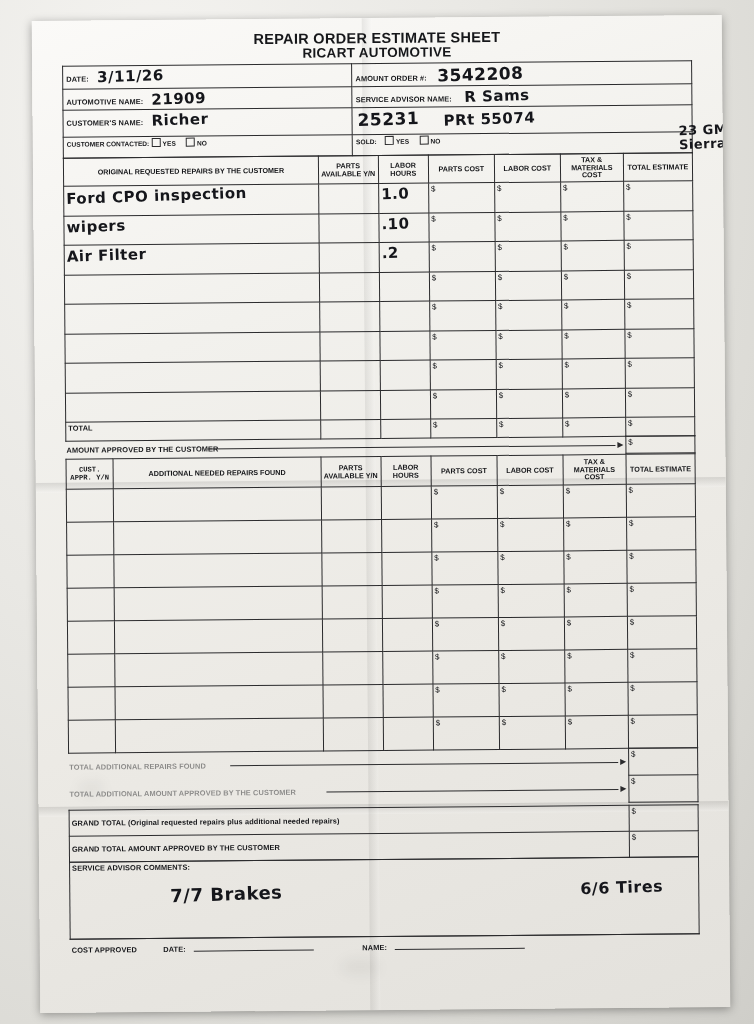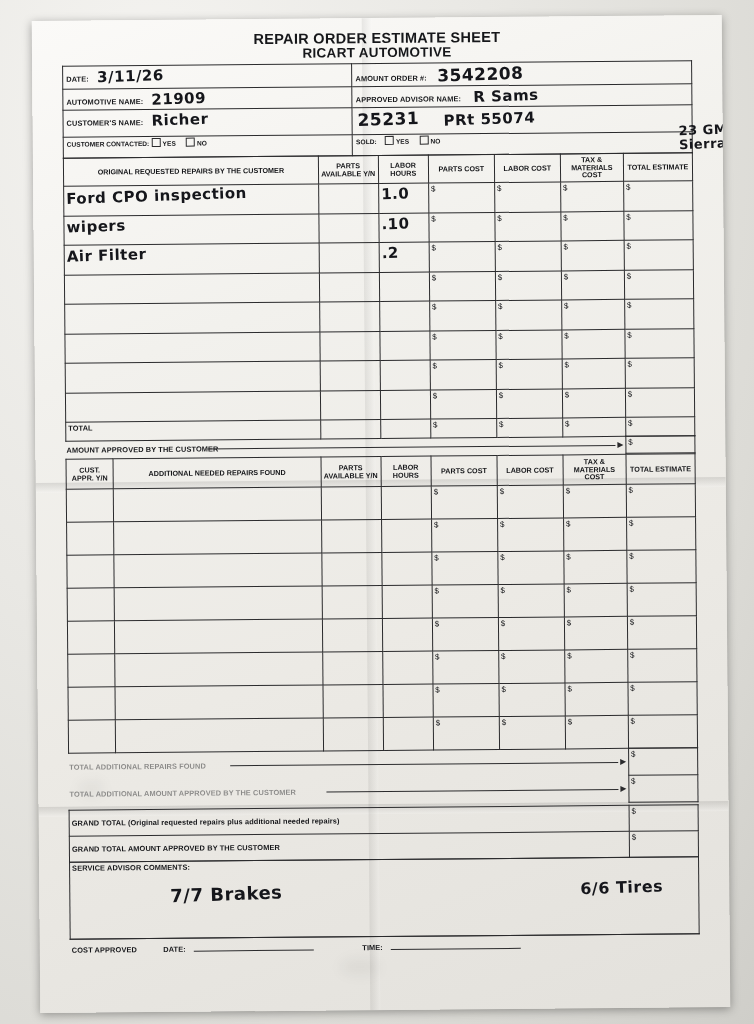--- a/index.html
+++ b/index.html
@@ -101,21 +101,21 @@
             <span class="lbl">AMOUNT ORDER #:</span>
             <span class="hand big" style="margin-left:8px;">3542208</span>
           </td>
         </tr>
         <tr>
           <td>
             <span class="lbl">AUTOMOTIVE NAME:</span>
             <span class="hand md" style="margin-left:6px;">21909</span>
           </td>
           <td>
-            <span class="lbl">APPROVED ADVISOR NAME:</span>
+            <span class="lbl">SERVICE ADVISOR NAME:</span>
             <span class="hand md" style="margin-left:10px;">R Sams</span>
           </td>
         </tr>
         <tr style="height:24px;">
           <td style="height:24px;">
             <span class="lbl">CUSTOMER'S NAME:</span>
             <span class="hand md" style="margin-left:6px;">Richer</span>
           </td>
           <td style="height:24px;position:relative;">
             <span class="hand big" style="margin-left:2px;">25231</span>
@@ -248,21 +248,21 @@
             </div>
           </td>
           <td class="money" style="width:11%;"></td>
         </tr>
       </tbody>
         </table>
 
       <table style="margin-top:0px;">
         <tbody>
             <tr style="height:30px;">
-          <th class="hdr" style="width:7.5%;">CUST. APPR. Y/N</th>
+          <th class="hdr" style="width:7.5%;font-family:Liberation Mono, monospace;">CUST. APPR. Y/N</th>
           <th class="hdr" style="width:33%;">ADDITIONAL NEEDED REPAIRS FOUND</th>
           <th class="hdr" style="width:9.5%;">PARTS AVAILABLE Y/N</th>
           <th class="hdr" style="width:8%;">LABOR HOURS</th>
           <th class="hdr" style="width:10.5%;">PARTS COST</th>
           <th class="hdr" style="width:10.5%;">LABOR COST</th>
           <th class="hdr" style="width:10%;">TAX &amp; MATERIALS COST</th>
           <th class="hdr" style="width:11%;">TOTAL ESTIMATE</th>
         </tr>
 
         <tr style="height:33px;">
@@ -398,21 +398,21 @@
       </tbody>
         </table>
 
       <table style="margin-top:-1px;border-top:1.4px solid #2b2b2d;">
         <tbody>
             <tr style="height:22px;">
           <td style="border:none;vertical-align:middle;">
             <span class="lbl">COST APPROVED</span>
             <span class="lbl" style="margin-left:24px;">DATE:</span>
             <span style="display:inline-block;width:120px;border-bottom:1px solid #2b2b2d;margin:0 6px;"></span>
-            <span class="lbl" style="margin-left:40px;">TIME:</span>
+            <span class="lbl" style="margin-left:40px;">NAME:</span>
             <span style="display:inline-block;width:130px;border-bottom:1px solid #2b2b2d;margin:0 6px;"></span>
           </td>
         </tr>
       </tbody>
         </table>
 
     </div>
   </div>
 </div>
 

